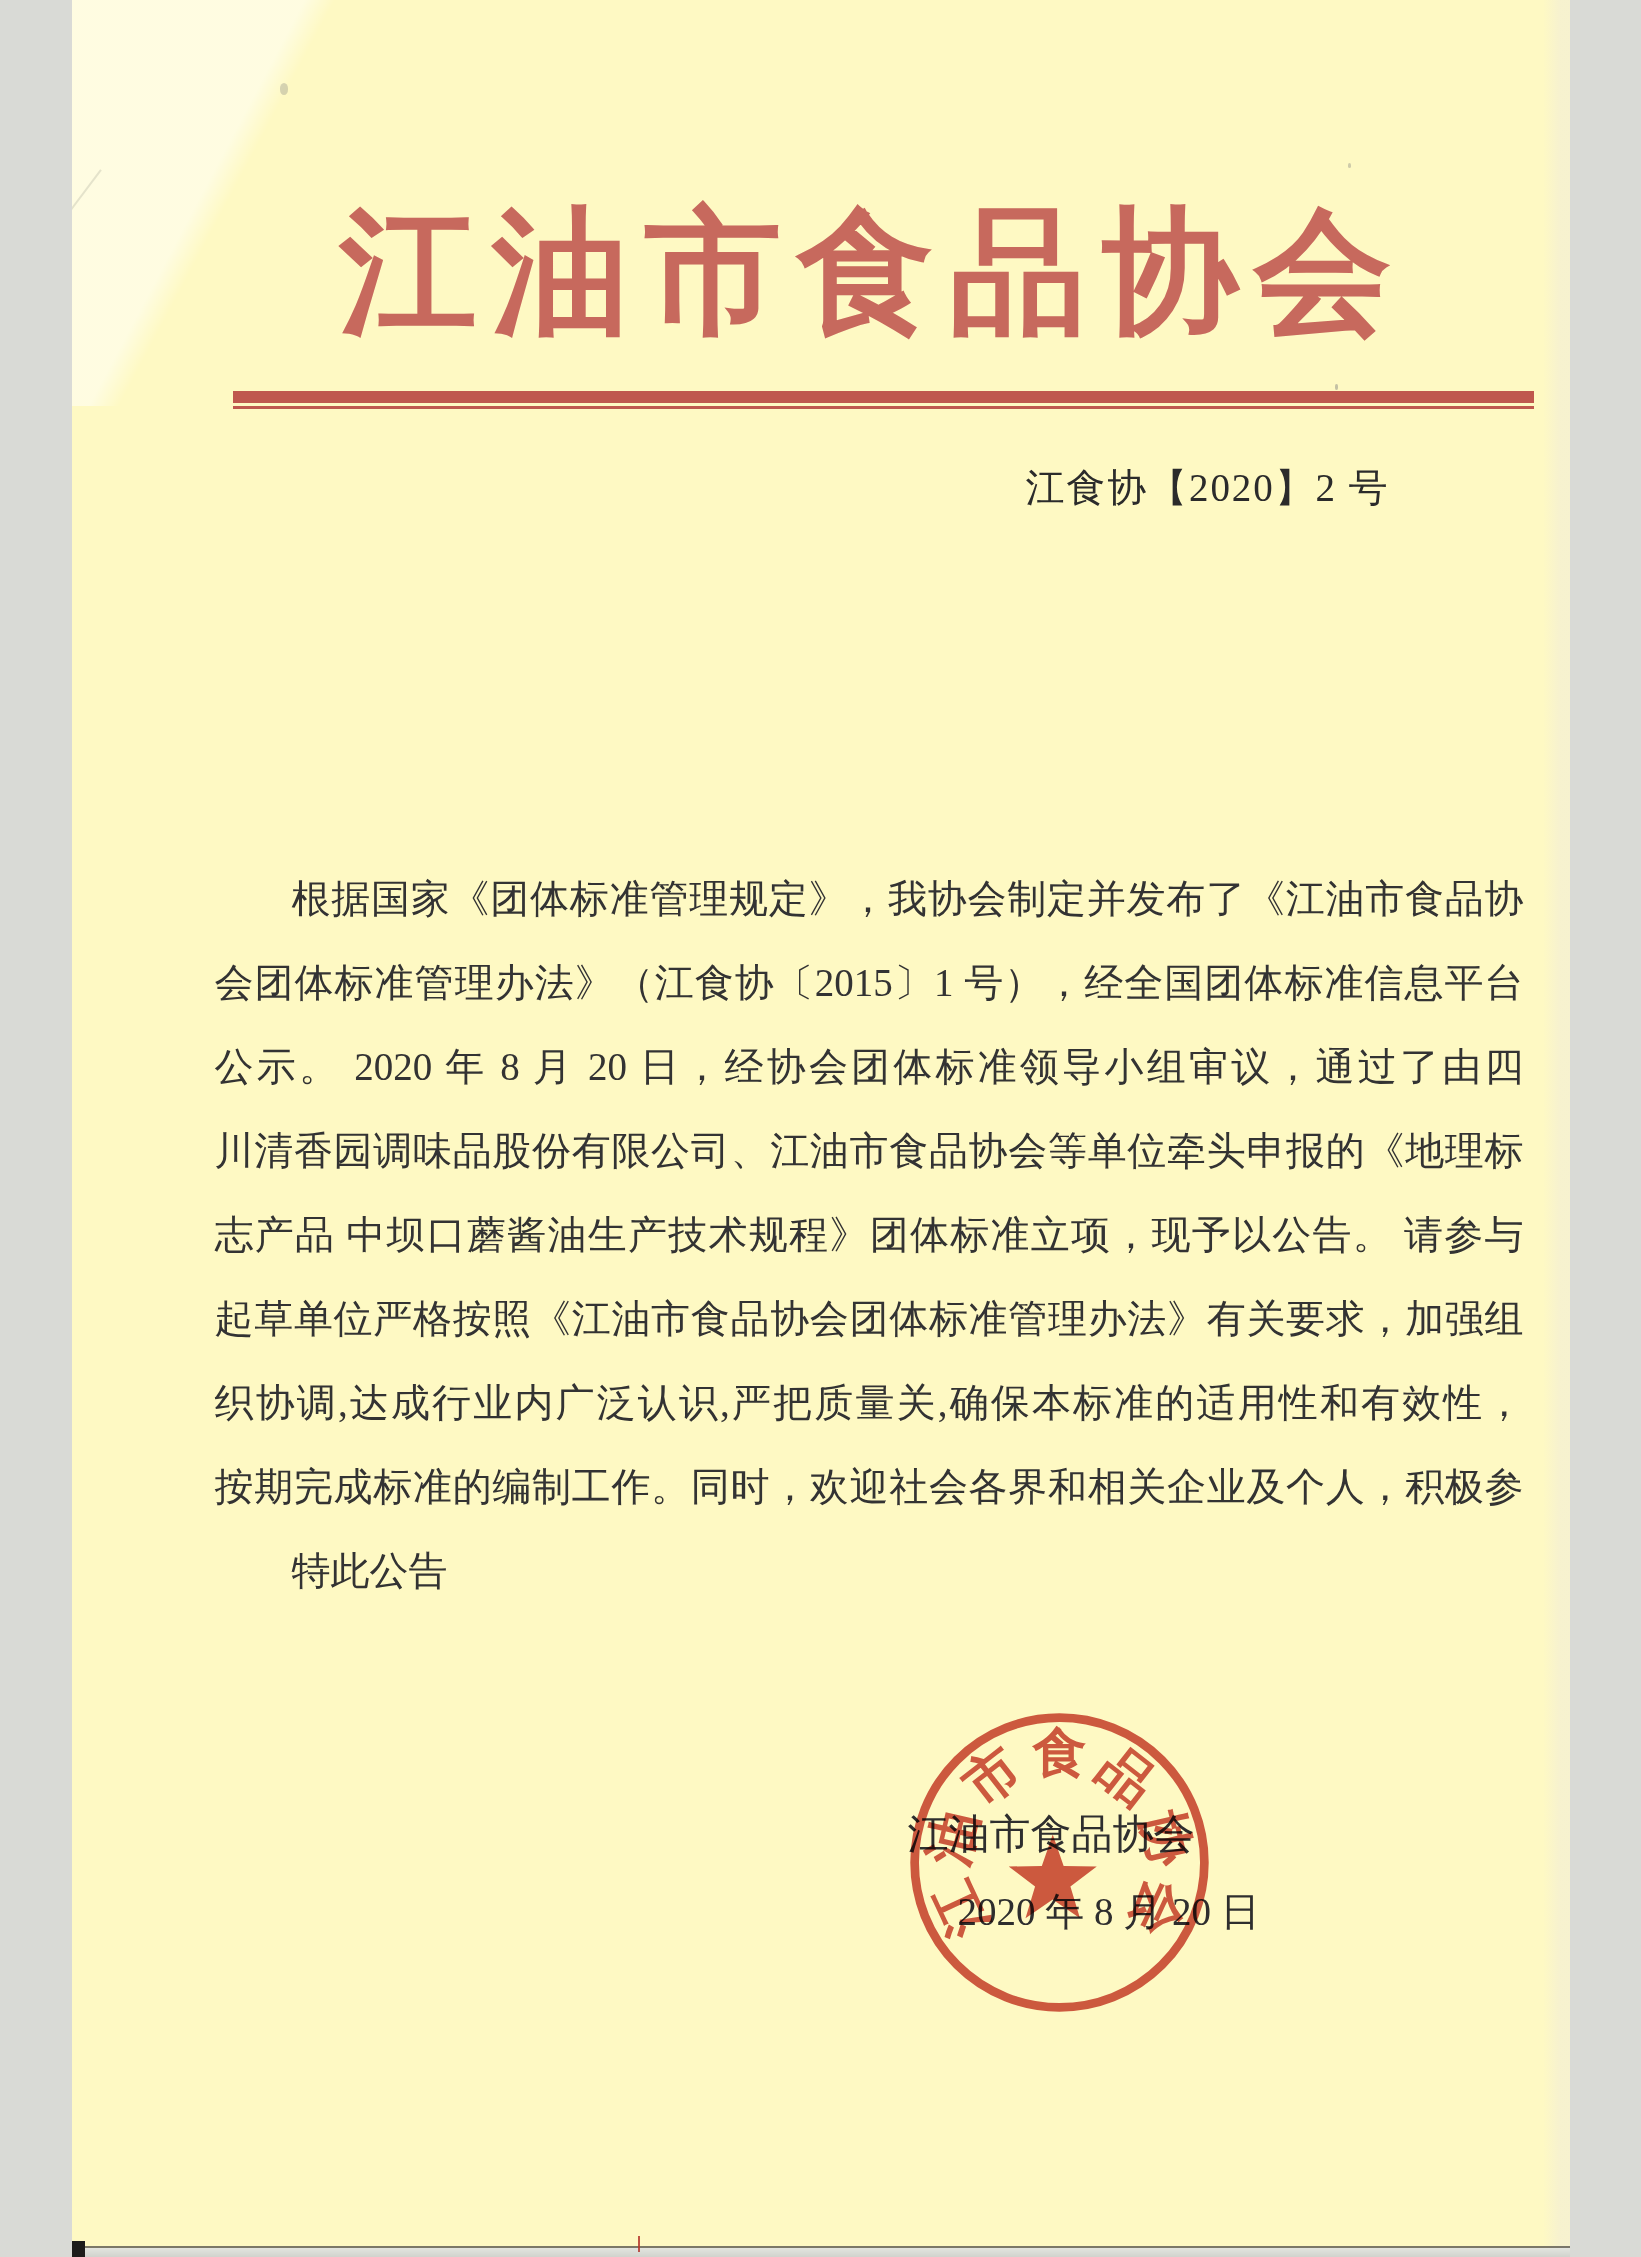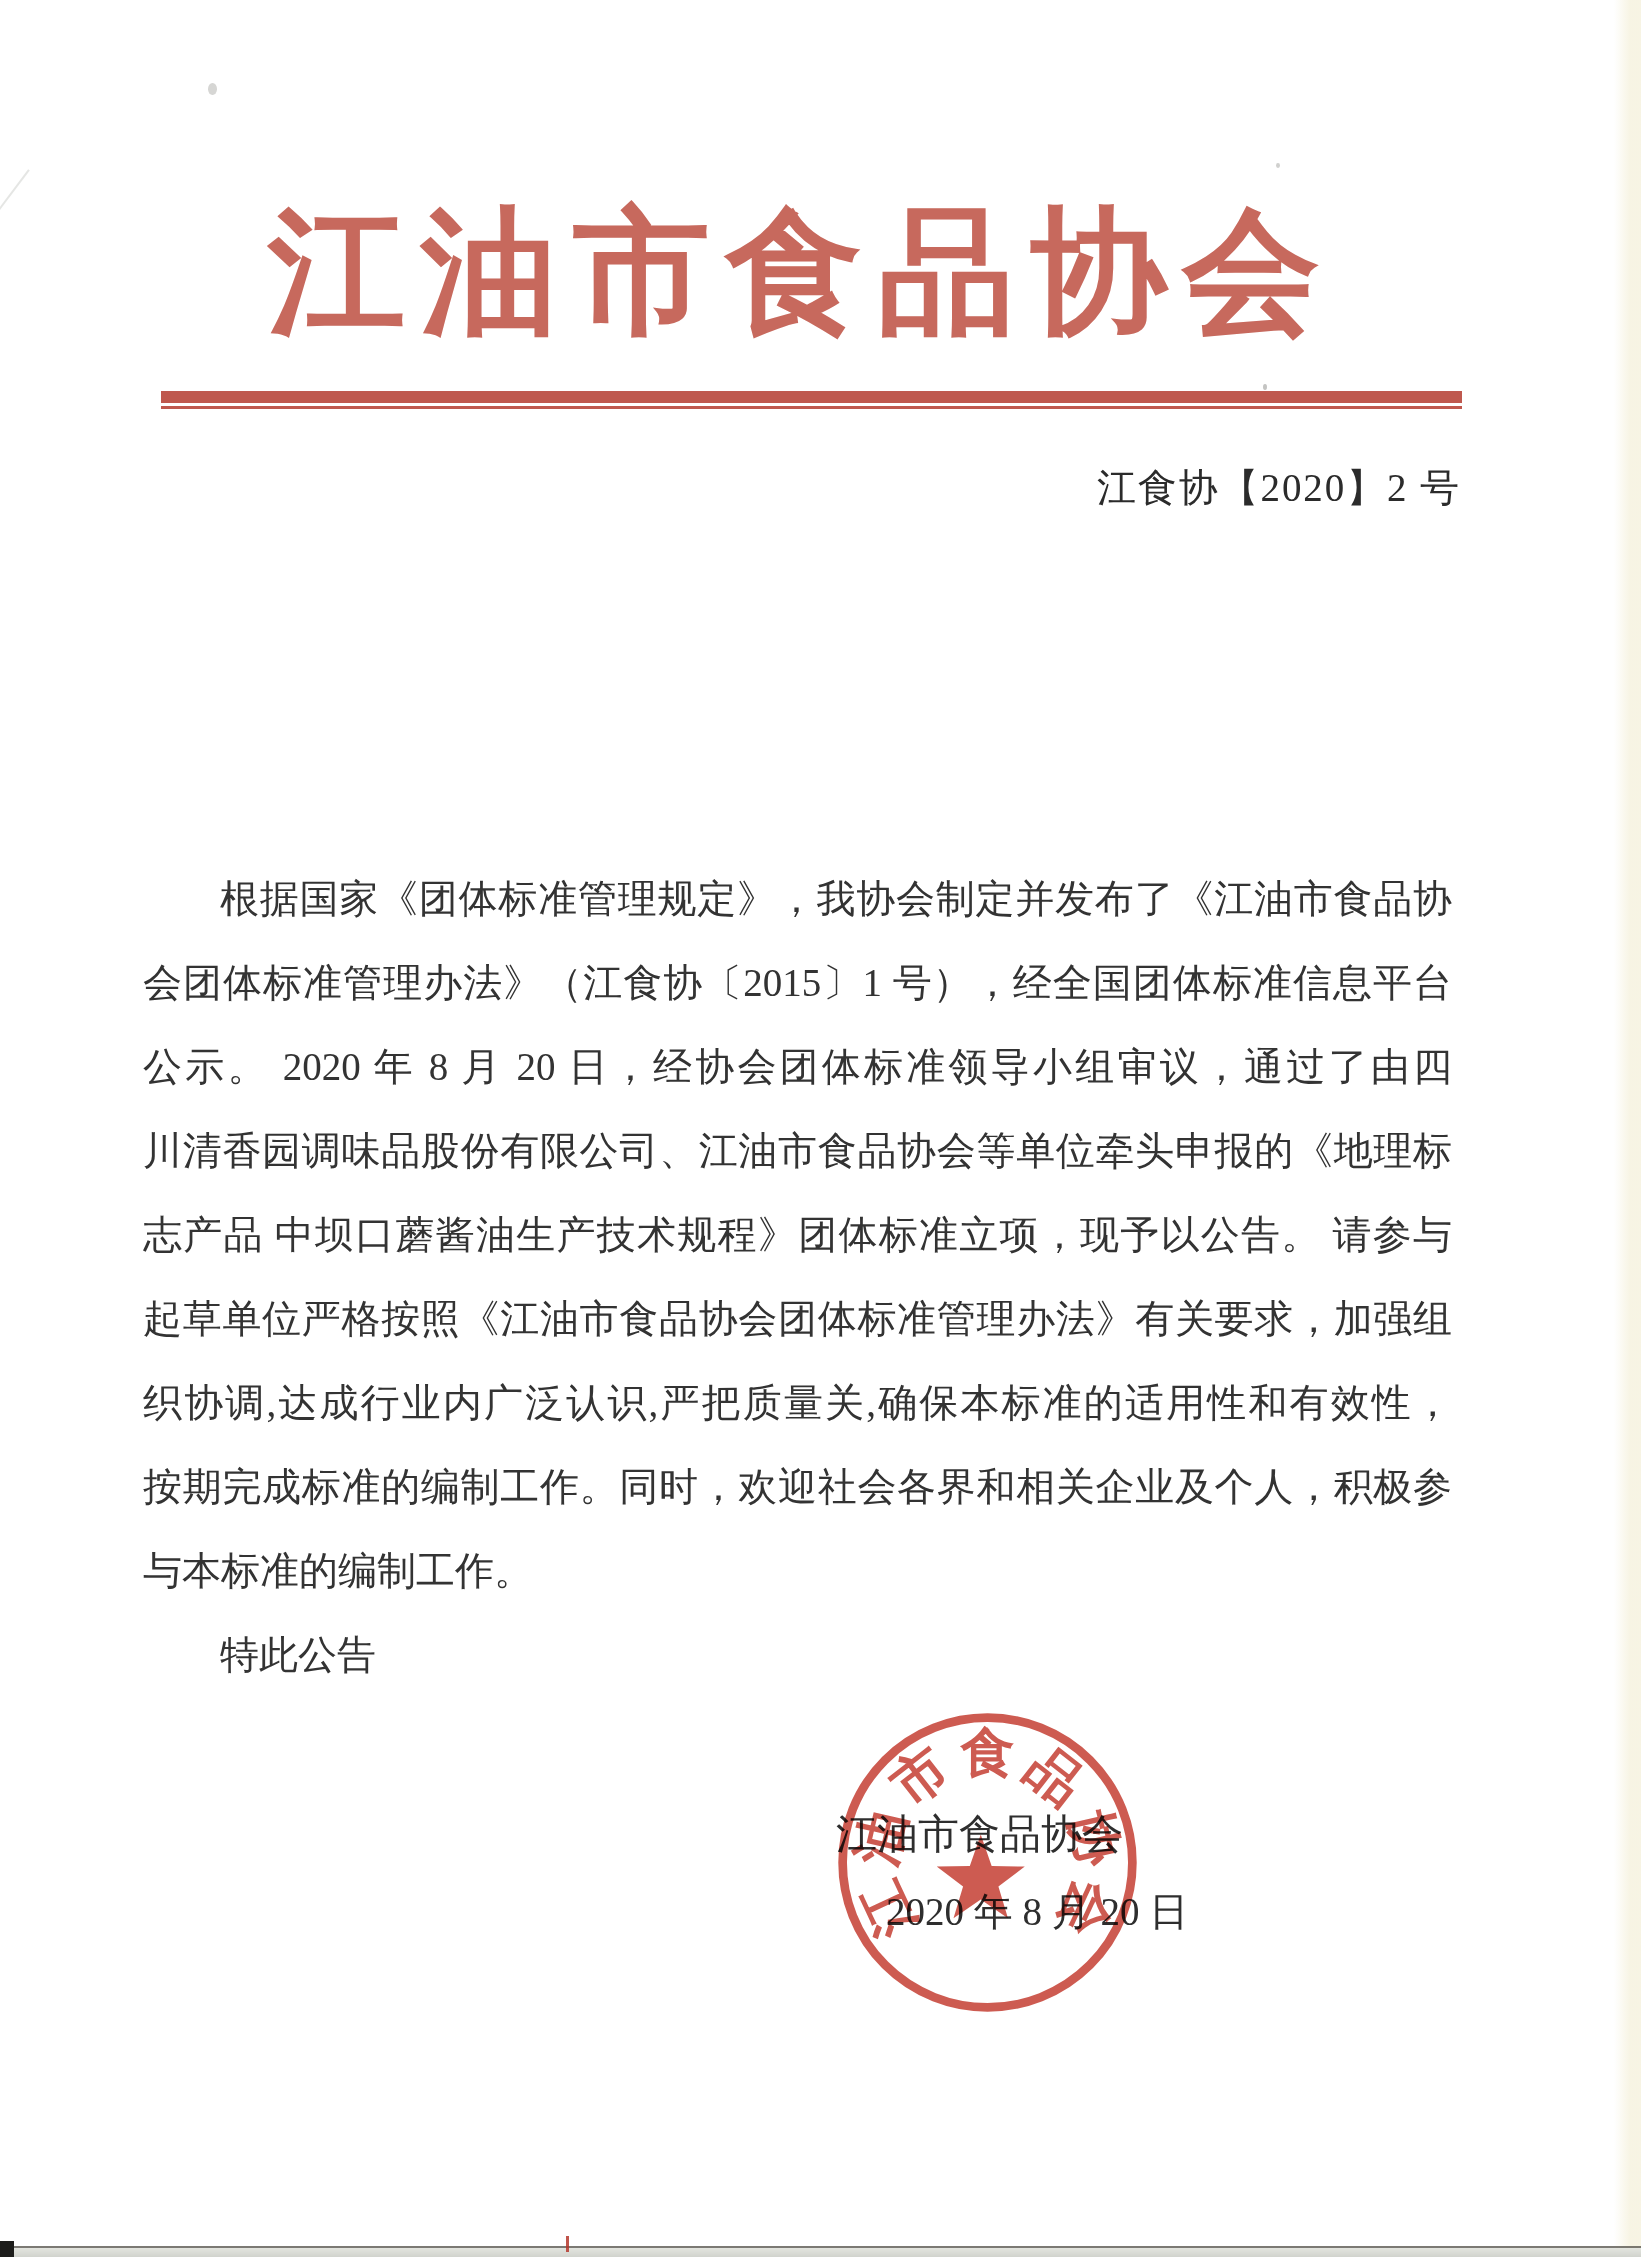--- a/index.html
+++ b/index.html
@@ -1,21 +1,21 @@
 <!DOCTYPE html>
 <html><head>
 <meta charset="utf-8">
 <style>
   html, body { margin: 0; padding: 0; background: #d9dad6; }
   .paper {
     position: relative;
-    width: 1641px;
+    width: 1498px;
     height: 2257px;
     margin: 0 auto;
-    background: #ffffff;
+    background: #fef9c3;
     overflow: hidden;
     font-family: "Liberation Serif", "DejaVu Serif", serif;
   }
   
   .corner-fold {
     position: absolute; left: 0; top: 0; width: 290px; height: 406px;
     background: linear-gradient(118deg, rgba(255,255,255,0.5) 46%, rgba(255,255,255,0) 52%);
     pointer-events: none;
   }
   .crease {
@@ -113,21 +113,20 @@
 
   <div class="body-block">
     <div class="line justify indent">根据国家《团体标准管理规定》，我协会制定并发布了《江油市食品协</div>
     <div class="line justify">会团体标准管理办法》（江食协〔2015〕1 号），经全国团体标准信息平台</div>
     <div class="line justify">公示。 2020 年 8 月 20 日，经协会团体标准领导小组审议，通过了由四</div>
     <div class="line justify">川清香园调味品股份有限公司、江油市食品协会等单位牵头申报的《地理标</div>
     <div class="line justify">志产品 中坝口蘑酱油生产技术规程》团体标准立项，现予以公告。 请参与</div>
     <div class="line justify">起草单位严格按照《江油市食品协会团体标准管理办法》有关要求，加强组</div>
     <div class="line justify">织协调,达成行业内广泛认识,严把质量关,确保本标准的适用性和有效性，</div>
     <div class="line justify">按期完成标准的编制工作。同时，欢迎社会各界和相关企业及个人，积极参</div>
-    <div class="line left">与本标准的编制工作。</div>
     <div class="line left indent">特此公告</div>
   </div>
 
   <div class="sign-name">江油市食品协会</div>
   <div class="sign-date">2020 年 8 月 20 日</div>
 
   <svg class="seal" viewBox="0 0 322 322">
     <circle cx="161" cy="161" r="150" fill="none" stroke="#c43b2f" stroke-width="9"></circle>
     <polygon fill="#c43b2f" points="154,132 165.3,164.5 199.6,165.2 172.3,185.9 182.2,218.8 154,199.2 125.8,218.8 135.7,185.9 108.4,165.2 142.7,164.5"></polygon>
     <text x="0" y="0" text-anchor="middle" dy="0.35em" transform="translate(57.7,209.2) rotate(-115)">江</text>

